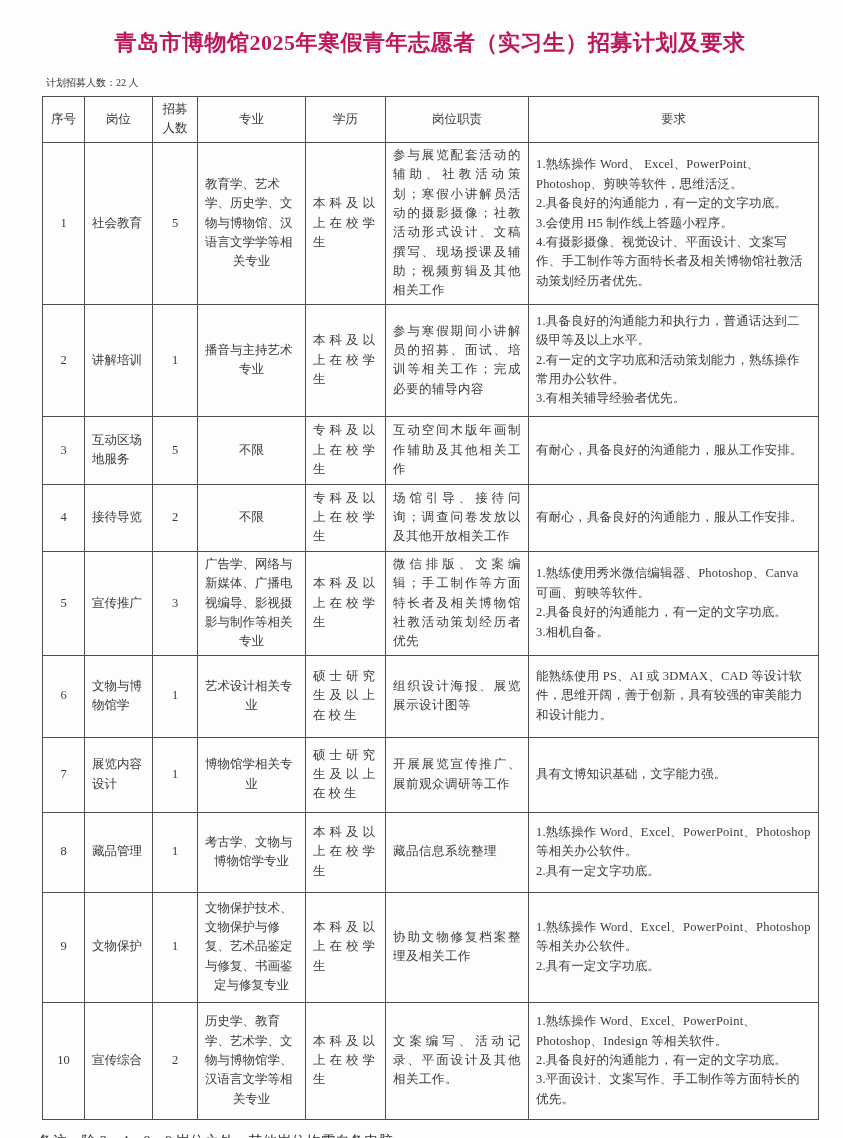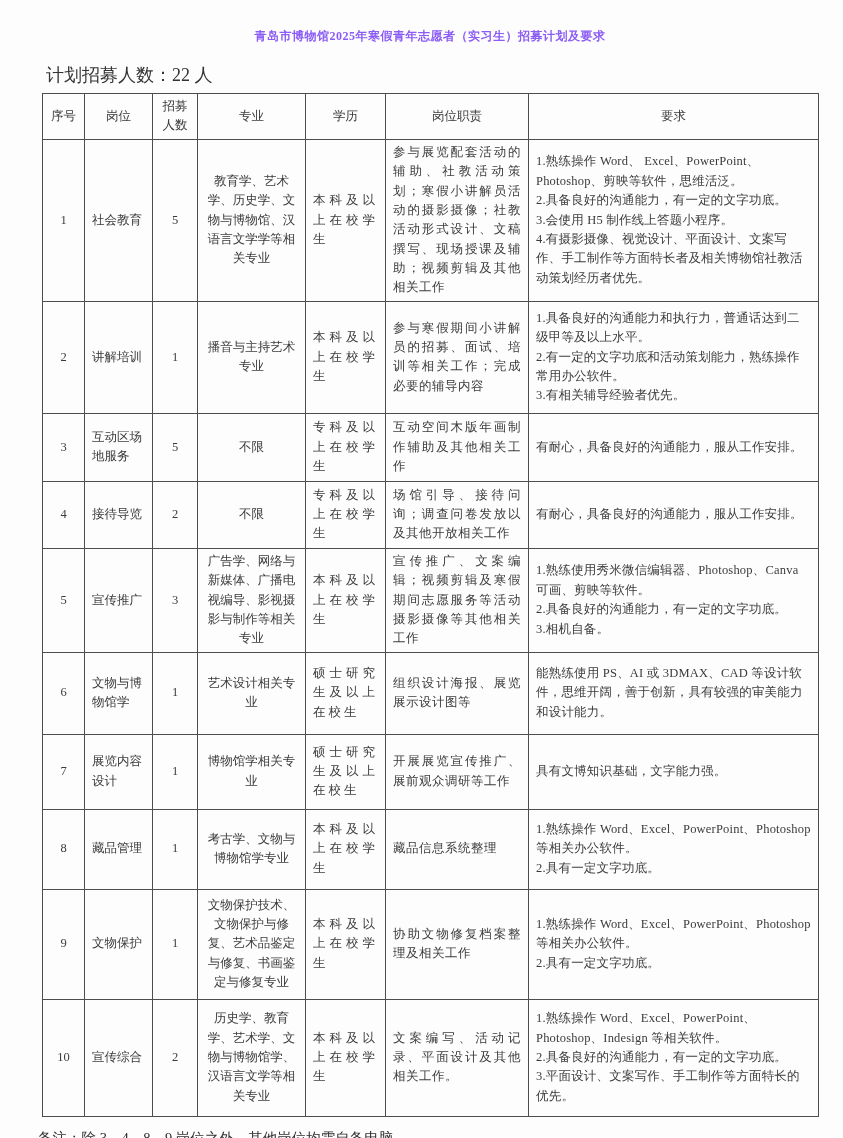--- a/index.html
+++ b/index.html
@@ -13,28 +13,28 @@
   }
   .page {
     box-sizing: border-box;
     width: 843px;
     height: 1138px;
     padding: 24px 25px 0 42px;
     background: #fdfdfd;
   }
   .doc-title {
     text-align: center;
-    font-size: 12px;
+    font-size: 22px;
     font-weight: bold;
     letter-spacing: 0.5px;
     margin: 4px 0 18px 0;
-    color: #8b5cf6;
+    color: #be185d;
   }
   .subtitle {
-    font-size: 18px;
+    font-size: 10px;
     margin: 11px 0 6px 4px;
     color: #333;
   }
   table.recruit {
     table-layout: fixed;
     width: 776px;
     border-collapse: collapse;
     padding-left: 20px;
   }
   table.recruit th, table.recruit td {
@@ -47,21 +47,21 @@
     box-sizing: border-box;
     color: #3b3b3b;
     overflow: hidden;
   }
   table.recruit th {
     text-align: center;
     font-size: 12.5px;
   }
   .col-no, .col-count { text-align: center; }
   .col-pos { text-align: left; }
-  .col-major { text-align: center; text-align-last: center; }
+  .col-major { text-align-last: center; }
   .col-edu {
     text-align: justify;
     text-justify: inter-character;
     letter-spacing: 3px;
   }
   .col-duty {
     text-align: justify;
     text-justify: inter-character;
     letter-spacing: 0.5px;
     margin-left: 8px;
@@ -146,21 +146,21 @@
         <td class="col-edu">专科及以上在校学生</td>
         <td class="col-duty">场馆引导、接待问询；调查问卷发放以及其他开放相关工作</td>
         <td class="col-req">有耐心，具备良好的沟通能力，服从工作安排。</td>
       </tr>
       <tr style="height:103px">
         <td class="col-no">5</td>
         <td class="col-pos">宣传推广</td>
         <td class="col-count">3</td>
         <td class="col-major">广告学、网络与新媒体、广播电视编导、影视摄影与制作等相关专业</td>
         <td class="col-edu">本科及以上在校学生</td>
-        <td class="col-duty">宣传推广、文案编辑；视频剪辑及寒假期间志愿服务等活动摄影摄像等其他相关工作</td>
+        <td class="col-duty">微信排版、文案编辑；手工制作等方面特长者及相关博物馆社教活动策划经历者优先</td>
         <td class="col-req">1.熟练使用秀米微信编辑器、Photoshop、Canva 可画、剪映等软件。
 2.具备良好的沟通能力，有一定的文字功底。
 3.相机自备。</td>
       </tr>
       <tr style="height:82px">
         <td class="col-no">6</td>
         <td class="col-pos">文物与博物馆学</td>
         <td class="col-count">1</td>
         <td class="col-major">艺术设计相关专业</td>
         <td class="col-edu">硕士研究生及以上在校生</td>

